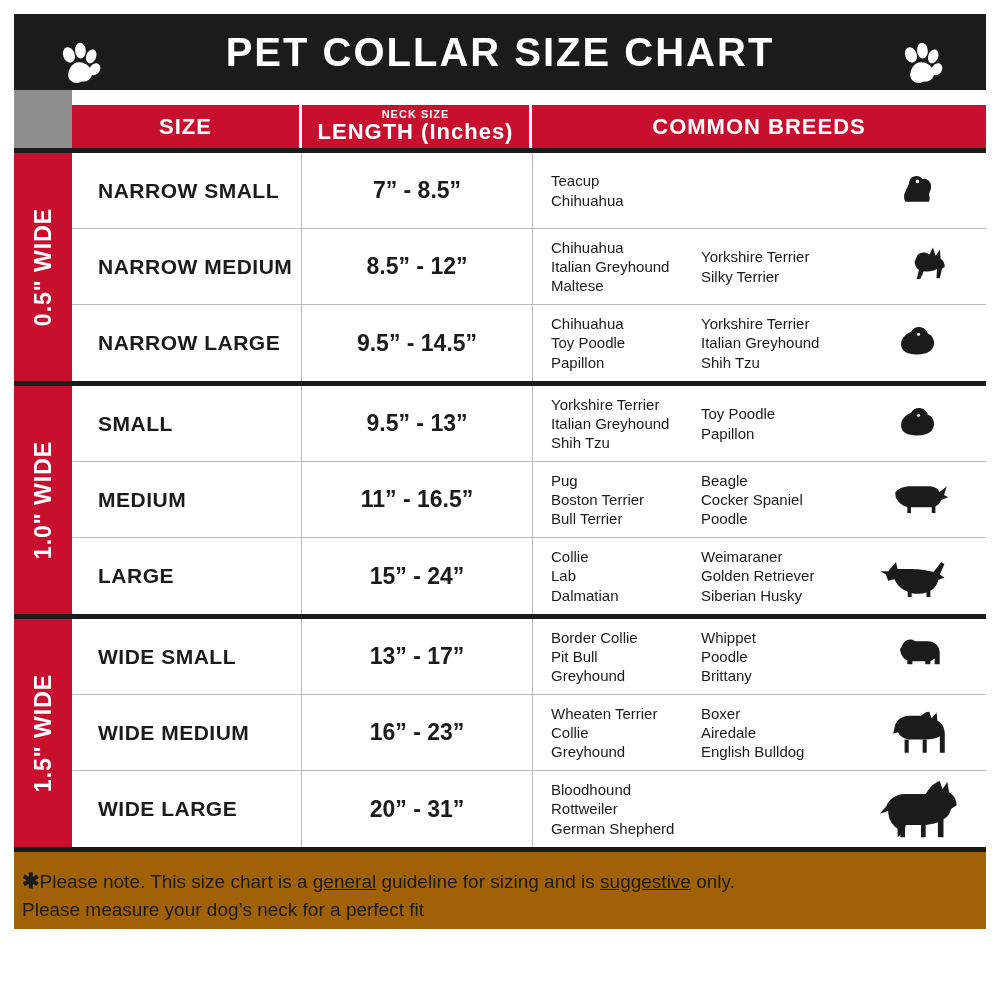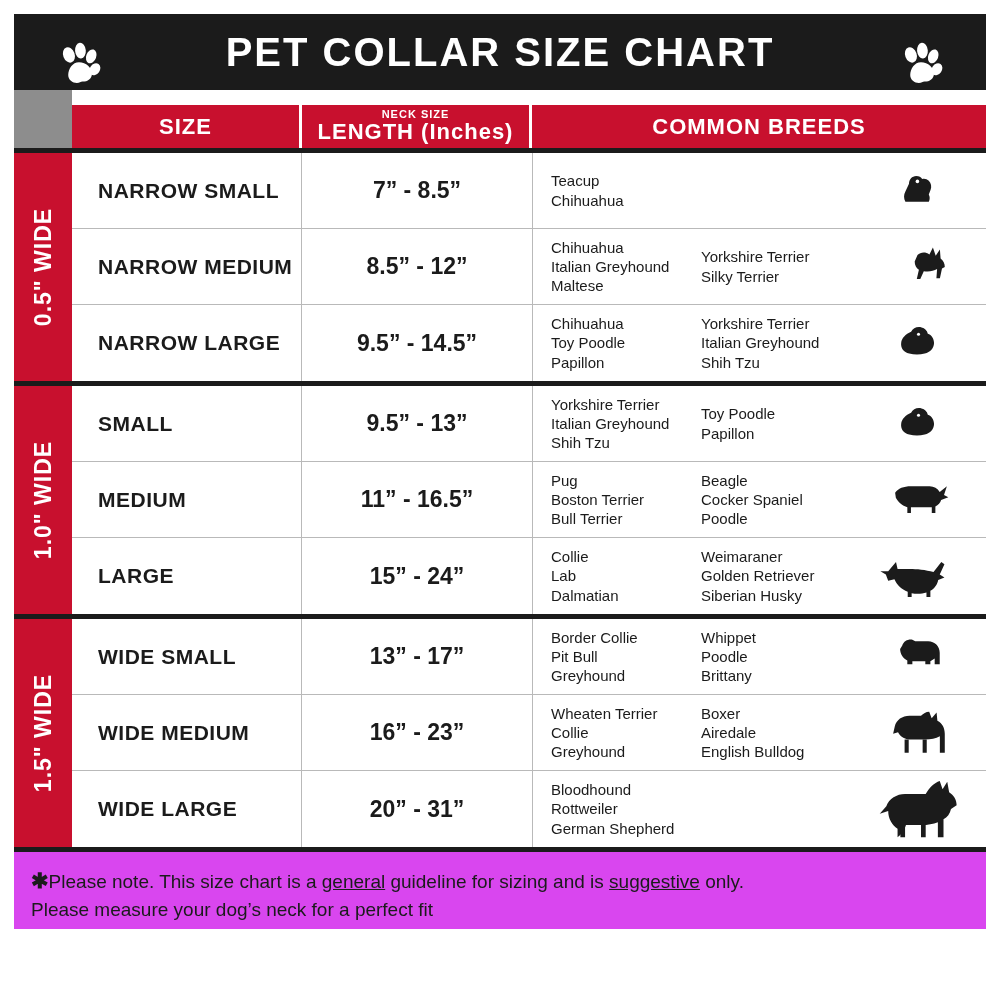--- a/index.html
+++ b/index.html
@@ -171,23 +171,23 @@
     width: 110px;
     height: 64px;
     display: flex;
     align-items: center;
     justify-content: center;
   }
   .dog-silhouette svg { display: block; }
 
   
   .footer {
-    background: #d946ef;
+    background: #a16207;
     color: #1b1b1b;
-    padding: 14px 16px 12px 17px;
+    padding: 14px 16px 12px 8px;
     box-sizing: border-box;
     height: 82px;
     border-top: 5px solid #1b1b1b;
   }
   .footer-line {
     font-size: 19px;
     line-height: 1.45;
   }
   .u { text-decoration: underline; }
   .star { font-size: 21px; font-weight: bold; }

